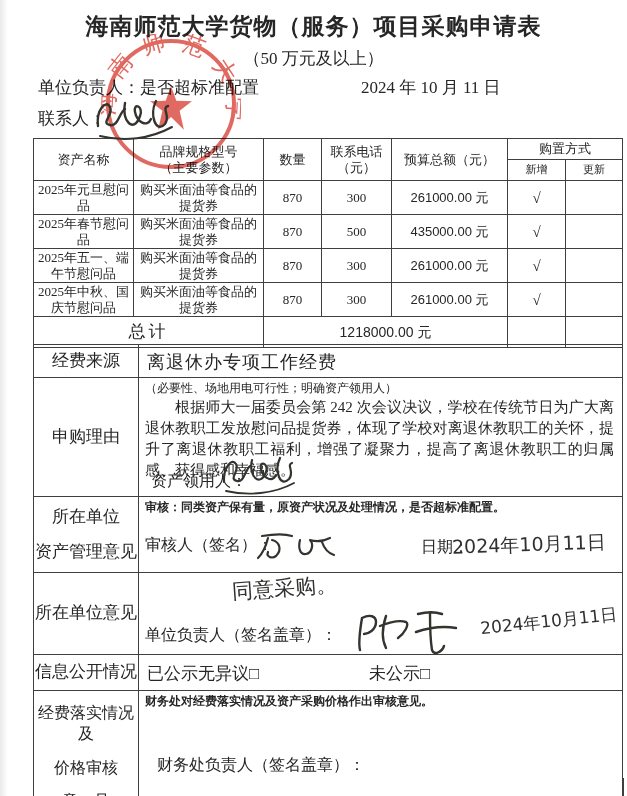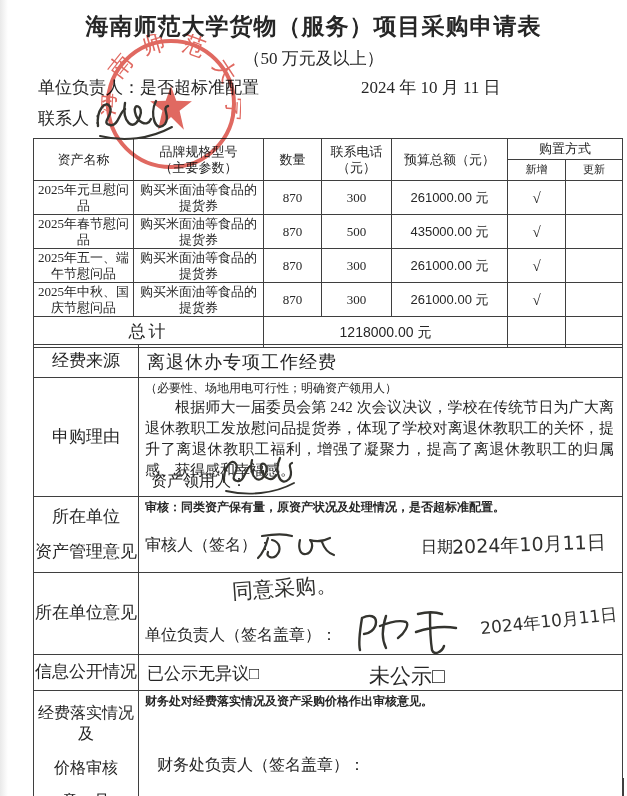--- a/index.html
+++ b/index.html
@@ -184,21 +184,21 @@
         <div class="cellbox" style="height:81px">
           <span class="inline-label abs" style="left:6px;top:52px">单位负责人（签名盖章）：</span>
         </div>
       </td>
     </tr>
     <tr>
       <td class="lbl" style="height:35px">信息公开情况</td>
       <td class="cnt">
         <div class="cellbox" style="height:35px">
           <span class="inline-label abs" style="left:8px;top:7px;font-size:17px">已公示无异议□</span>
-          <span class="inline-label abs" style="left:230px;top:7px;font-size:21px">未公示□</span>
+          <span class="inline-label abs" style="left:230px;top:7px;font-size:17px">未公示□</span>
         </div>
       </td>
     </tr>
     <tr>
       <td class="lbl finlbl" style="height:93px">
         <div>经费落实情况及</div>
         <div>价格审核</div>
         <div>意　见</div>
       </td>
       <td class="cnt">

